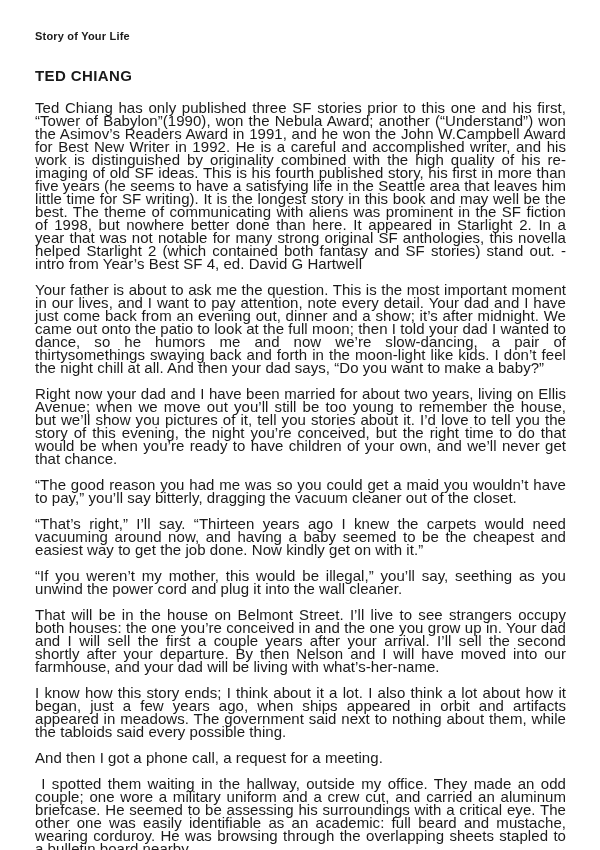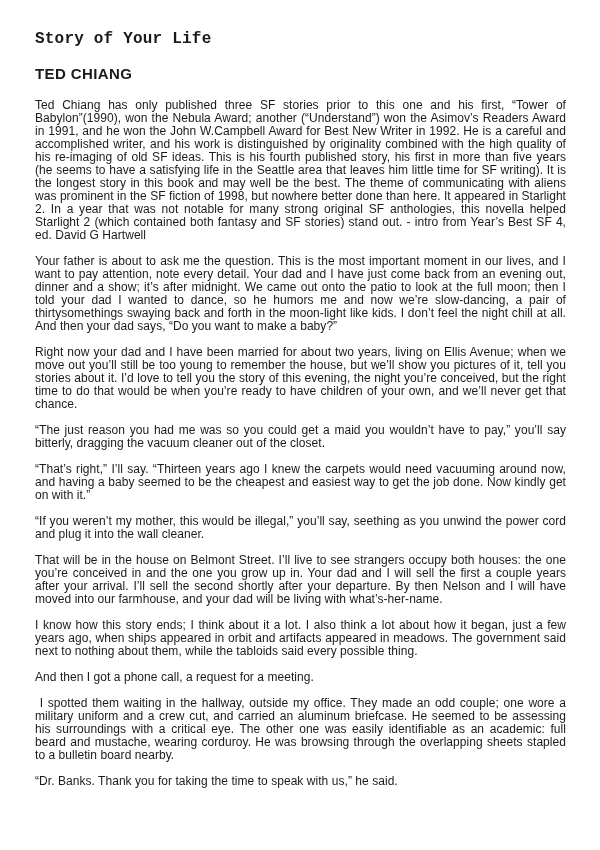--- a/index.html
+++ b/index.html
@@ -11,51 +11,50 @@
     width: 600px;
     height: 850px;
     box-sizing: border-box;
     padding: 30px 34px 20px 35px;
     background: #ffffff;
     color: #1a1a1a;
     font-family: "Liberation Sans", "DejaVu Sans", sans-serif;
     overflow: hidden;
   }
   .title {
-    font-size: 16px;
+    font-size: 11px;
     font-weight: bold;
-    margin: 0 0 17px 0;
+    margin: 0 0 25px 0;
     letter-spacing: 0.2px;
-    font-family: Liberation Mono, monospace;
   }
   .author {
     font-size: 15px;
     font-weight: bold;
     margin: 0 0 17px 0;
     letter-spacing: 0.4px;
   }
   .para {
-    font-size: 12px;
+    font-size: 15px;
     line-height: 13px;
     margin: 0 0 13px 0;
     text-align: justify;
     white-space: pre-wrap;
     letter-spacing: 0.05px;
   }
 </style>
 </head>
 <body>
 
 <div class="page">
   <h1 class="title">Story of Your Life</h1>
   <h2 class="author">TED CHIANG</h2>
   <p class="para">Ted Chiang has only published three SF stories prior to this one and his first, “Tower of Babylon”(1990), won the Nebula Award; another (“Understand”) won the Asimov’s Readers Award in 1991, and he won the John W.Campbell Award for Best New Writer in 1992. He is a careful and accomplished writer, and his work is distinguished by originality combined with the high quality of his re-imaging of old SF ideas. This is his fourth published story, his first in more than five years (he seems to have a satisfying life in the Seattle area that leaves him little time for SF writing). It is the longest story in this book and may well be the best. The theme of communicating with aliens was prominent in the SF fiction of 1998, but nowhere better done than here. It appeared in Starlight 2. In a year that was not notable for many strong original SF anthologies, this novella helped Starlight 2 (which contained both fantasy and SF stories) stand out. - intro from Year’s Best SF 4, ed. David G Hartwell</p>
   <p class="para">Your father is about to ask me the question. This is the most important moment in our lives, and I want to pay attention, note every detail. Your dad and I have just come back from an evening out, dinner and a show; it’s after midnight. We came out onto the patio to look at the full moon; then I told your dad I wanted to dance, so he humors me and now we’re slow-dancing, a pair of thirtysomethings swaying back and forth in the moon-light like kids. I don’t feel the night chill at all. And then your dad says, “Do you want to make a baby?”</p>
   <p class="para">Right now your dad and I have been married for about two years, living on Ellis Avenue; when we move out you’ll still be too young to remember the house, but we’ll show you pictures of it, tell you stories about it. I’d love to tell you the story of this evening, the night you’re conceived, but the right time to do that would be when you’re ready to have children of your own, and we’ll never get that chance.</p>
-  <p class="para">“The just reason you had me was so you could get a maid you wouldn’t have to pay,” you’ll say bitterly, dragging the vacuum cleaner out of the closet.</p>
+  <p class="para">“The good reason you had me was so you could get a maid you wouldn’t have to pay,” you’ll say bitterly, dragging the vacuum cleaner out of the closet.</p>
   <p class="para">“That’s right,” I’ll say. “Thirteen years ago I knew the carpets would need vacuuming around now, and having a baby seemed to be the cheapest and easiest way to get the job done. Now kindly get on with it.”</p>
   <p class="para">“If you weren’t my mother, this would be illegal,” you’ll say, seething as you unwind the power cord and plug it into the wall cleaner.</p>
   <p class="para">That will be in the house on Belmont Street. I’ll live to see strangers occupy both houses: the one you’re conceived in and the one you grow up in. Your dad and I will sell the first a couple years after your arrival. I’ll sell the second shortly after your departure. By then Nelson and I will have moved into our farmhouse, and your dad will be living with what’s-her-name.</p>
   <p class="para">I know how this story ends; I think about it a lot. I also think a lot about how it began, just a few years ago, when ships appeared in orbit and artifacts appeared in meadows. The government said next to nothing about them, while the tabloids said every possible thing.</p>
   <p class="para">And then I got a phone call, a request for a meeting.</p>
   <p class="para"> I spotted them waiting in the hallway, outside my office. They made an odd couple; one wore a military uniform and a crew cut, and carried an aluminum briefcase. He seemed to be assessing his surroundings with a critical eye. The other one was easily identifiable as an academic: full beard and mustache, wearing corduroy. He was browsing through the overlapping sheets stapled to a bulletin board nearby.</p>
   <p class="para">“Dr. Banks. Thank you for taking the time to speak with us,” he said.</p>
 </div>
 
 </body></html>

